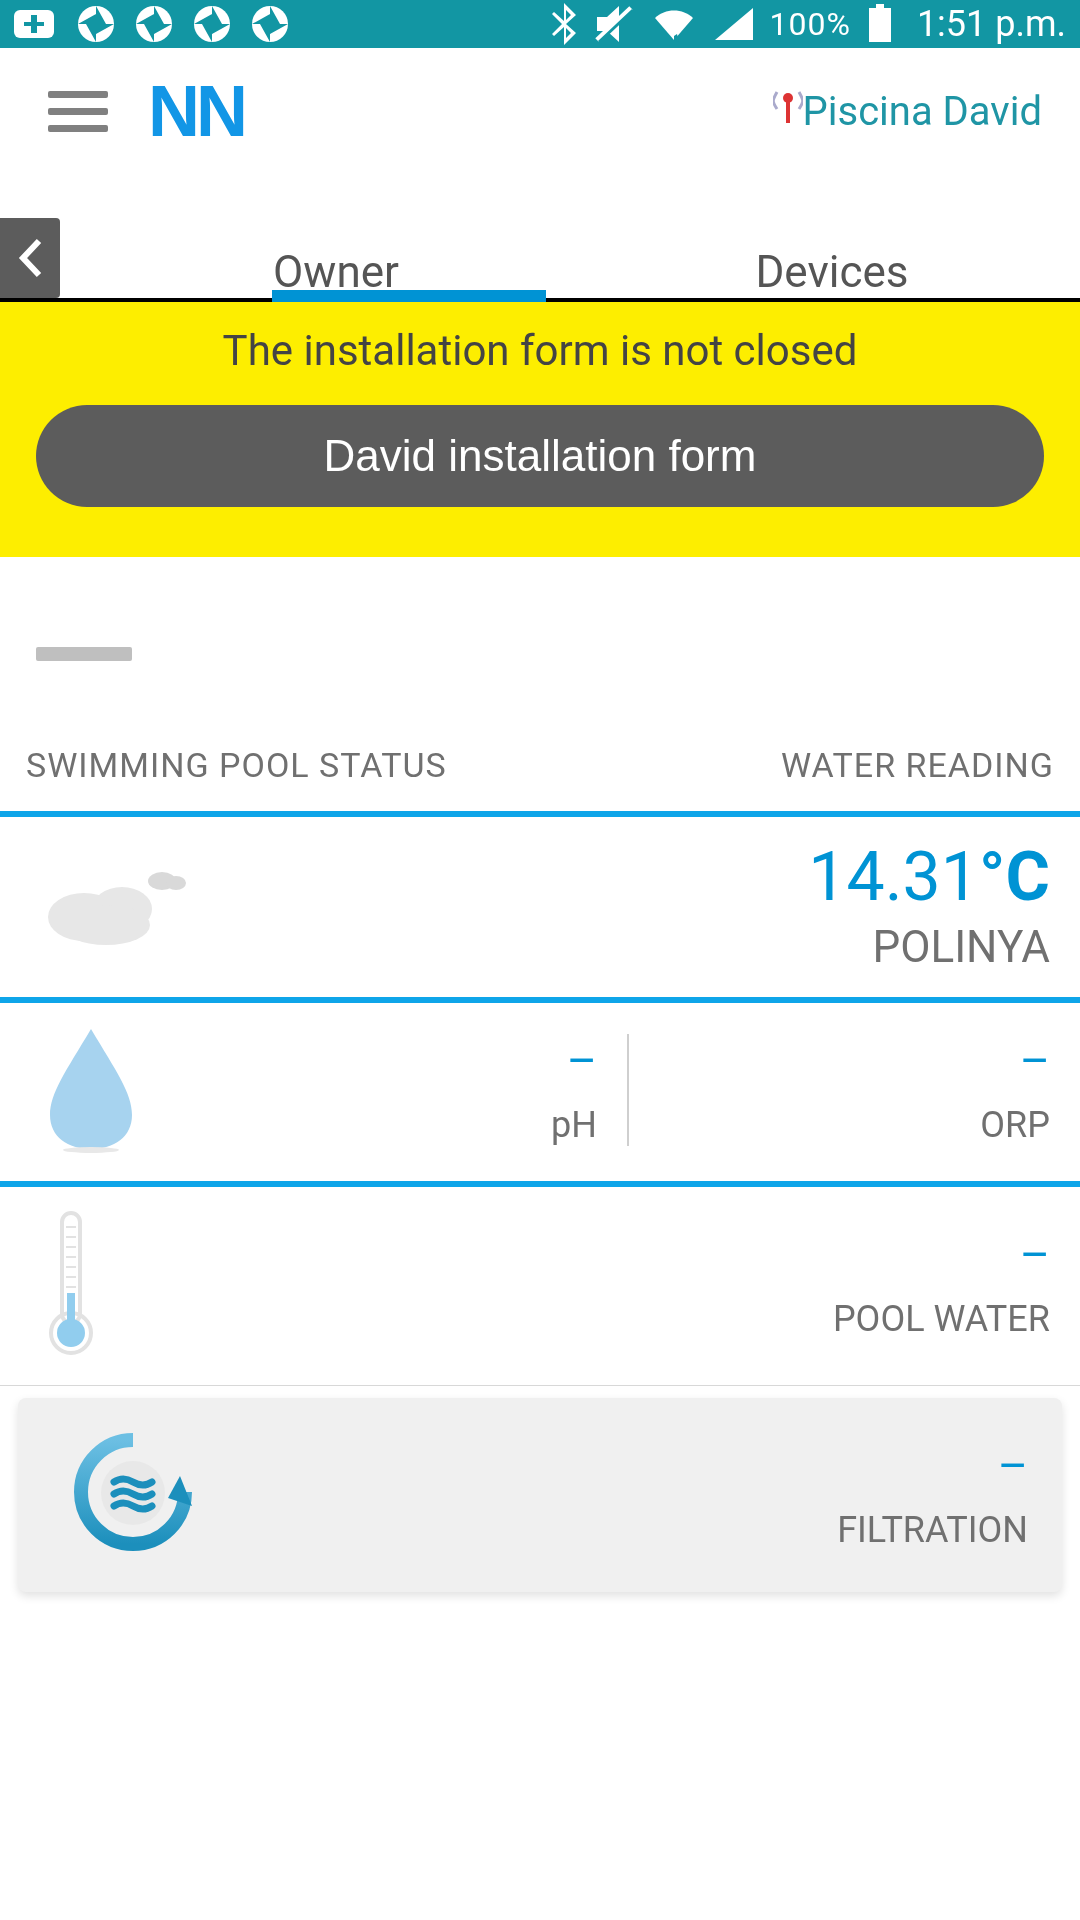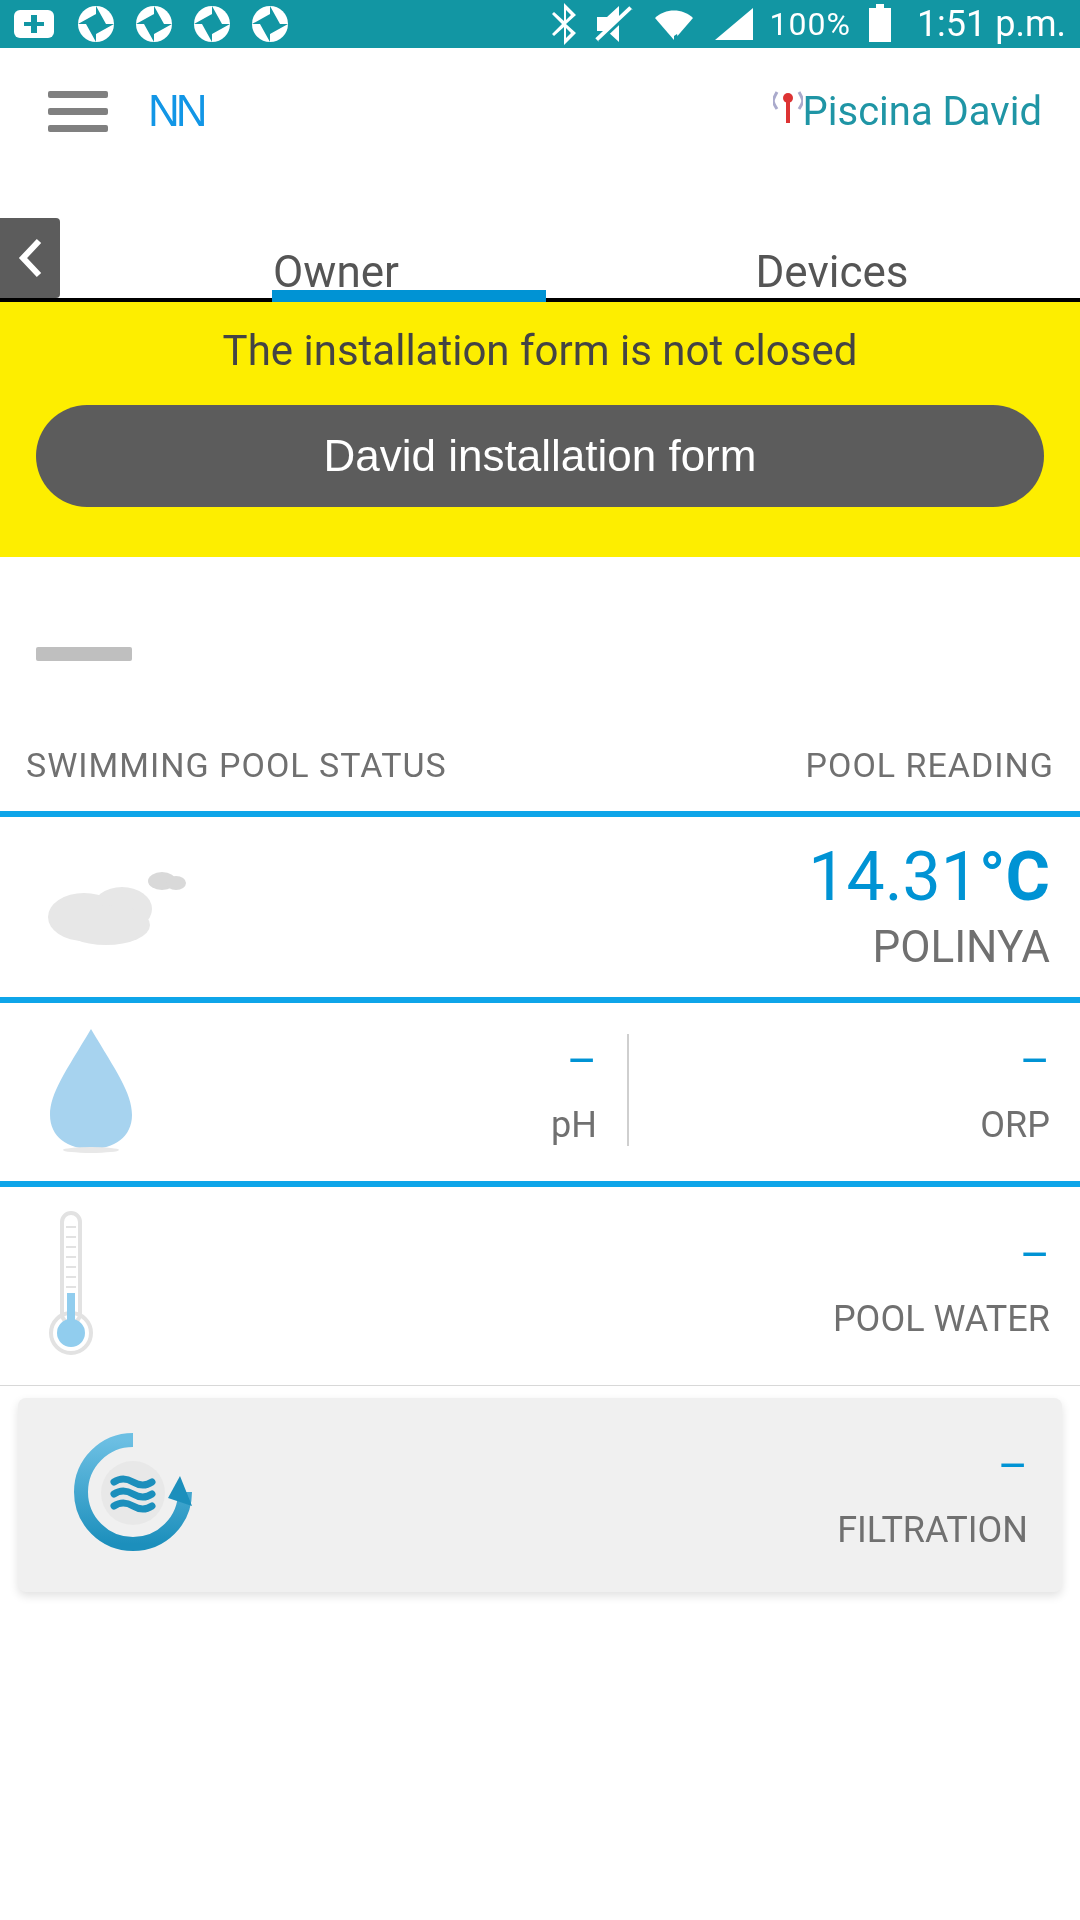--- a/index.html
+++ b/index.html
@@ -31,21 +31,21 @@
   
   .app-header {
     height: 126px;
     display: flex;
     align-items: center;
     padding: 0 38px 0 48px;
     background: #fff;
   }
   .menu-icon { width: 60px; display:flex; flex-direction:column; gap:10px; }
   .menu-icon span { height:7px; background:#808080; border-radius:2px; }
-  .app-logo { margin-left: 40px; color:#1296e6; font-size:44px; font-weight:400; letter-spacing:-4px; font-family: Arial, sans-serif; }
+  .app-logo { margin-left: 40px; color:#1296e6; font-size:72px; font-weight:700; letter-spacing:-4px; font-family: Arial, sans-serif; }
   .account-label { margin-left:auto; color:#1f95a5; font-size:40px; display:flex; align-items:flex-end; gap:0; }
   .antenna-icon { color:#d33; }
 
   
   .tabs-row {
     height: 128px;
     display:flex;
     align-items:flex-end;
     position:relative;
     border-bottom: 4px solid #000000;
@@ -241,21 +241,21 @@
 <div class="banner">
   <div class="banner-text">The installation form is not closed</div>
   <button class="banner-btn">David installation form</button>
 </div>
 
 <div class="spacer1"></div>
 <div class="gray-stub"></div>
 
 <div class="section-heading">
   <span>SWIMMING POOL STATUS</span>
-  <span class="right">POOL READING</span>
+  <span class="right">WATER READING</span>
 </div>
 
 <div class="row weather-row">
   <div class="icon-cell">
     <span>
       <svg width="160" height="100" viewBox="0 0 160 100">
         <g fill="#e7e7e7">
           <ellipse cx="48" cy="64" rx="36" ry="24"></ellipse>
           <ellipse cx="86" cy="56" rx="30" ry="22"></ellipse>
           <ellipse cx="70" cy="72" rx="44" ry="20"></ellipse>

